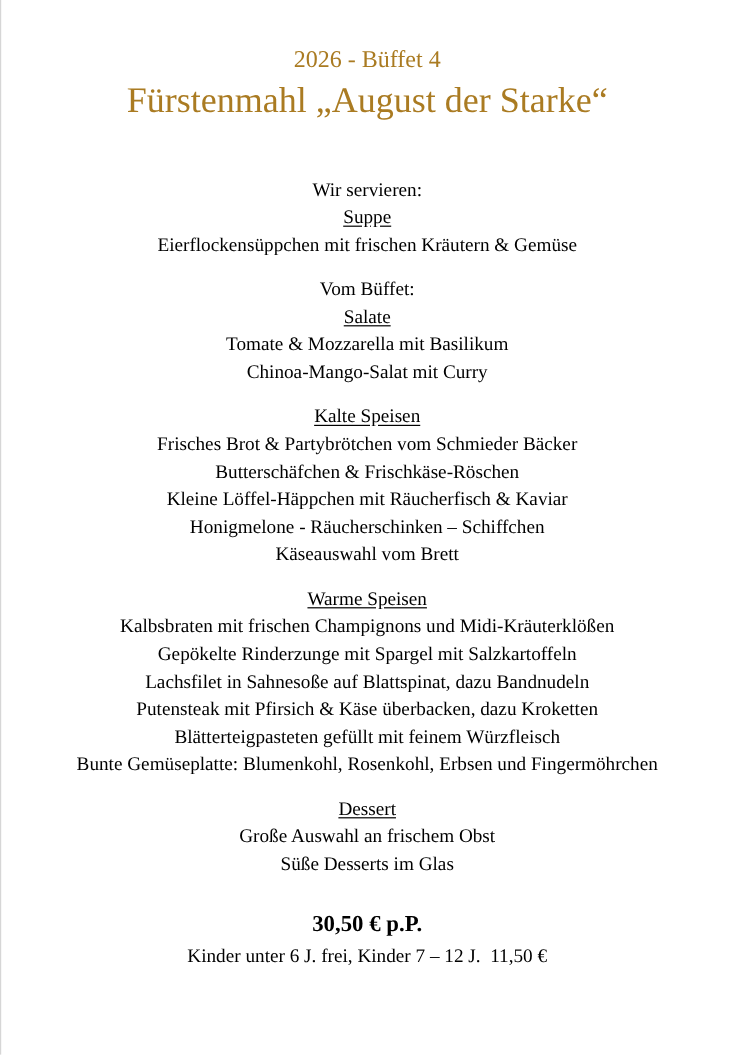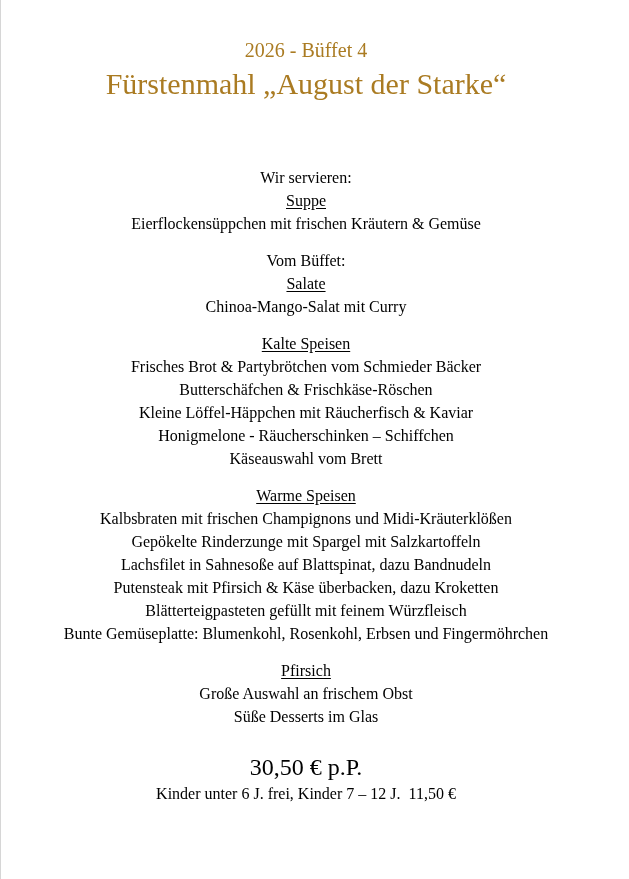--- a/index.html
+++ b/index.html
@@ -28,41 +28,42 @@
     color: #aa7b22;
     white-space: pre-wrap;
   }
   .title-line2 {
     font-size: 30px;
     line-height: 34px;
     color: #aa7b22;
     white-space: pre-wrap;
   }
   .menu-body {
-    margin-top: 65px;
+    margin-top: 46px;
     font-size: 16px;
   }
   .menu-section {
     margin: 0 0 14px 0;
   }
   .menu-line {
     line-height: 23px;
     white-space: pre-wrap;
   }
   .section-heading {
     text-decoration: underline;
     text-underline-offset: 2px;
   }
   .price-block {
     margin-top: 24px;
   }
   .price-line {
-    font-size: 24px;
+    font-size: 19px;
     line-height: 30px;
     white-space: pre-wrap;
+    font-weight: bold;
   }
   .children-line {
     font-size: 16px;
     line-height: 23px;
     white-space: pre-wrap;
   }
 </style>
 </head>
 <body>
 
@@ -77,20 +78,21 @@
 
     <div class="menu-section">
       <div class="menu-line">Wir servieren:</div>
       <div class="menu-line section-heading">Suppe</div>
       <div class="menu-line">Eierflockensüppchen mit frischen Kräutern &amp; Gemüse</div>
     </div>
 
     <div class="menu-section">
       <div class="menu-line">Vom Büffet:</div>
       <div class="menu-line section-heading">Salate</div>
+      <div class="menu-line">Tomate &amp; Mozzarella mit Basilikum</div>
       <div class="menu-line">Chinoa-Mango-Salat mit Curry</div>
     </div>
 
     <div class="menu-section">
       <div class="menu-line section-heading">Kalte Speisen</div>
       <div class="menu-line">Frisches Brot &amp; Partybrötchen vom Schmieder Bäcker</div>
       <div class="menu-line">Butterschäfchen &amp; Frischkäse-Röschen</div>
       <div class="menu-line">Kleine Löffel-Häppchen mit Räucherfisch &amp; Kaviar</div>
       <div class="menu-line">Honigmelone - Räucherschinken – Schiffchen</div>
       <div class="menu-line">Käseauswahl vom Brett</div>
@@ -100,21 +102,21 @@
       <div class="menu-line section-heading">Warme Speisen</div>
       <div class="menu-line">Kalbsbraten mit frischen Champignons und Midi-Kräuterklößen</div>
       <div class="menu-line">Gepökelte Rinderzunge mit Spargel mit Salzkartoffeln</div>
       <div class="menu-line">Lachsfilet in Sahnesoße auf Blattspinat, dazu Bandnudeln</div>
       <div class="menu-line">Putensteak mit Pfirsich &amp; Käse überbacken, dazu Kroketten</div>
       <div class="menu-line">Blätterteigpasteten gefüllt mit feinem Würzfleisch</div>
       <div class="menu-line">Bunte Gemüseplatte: Blumenkohl, Rosenkohl, Erbsen und Fingermöhrchen</div>
     </div>
 
     <div class="menu-section">
-      <div class="menu-line section-heading">Pfirsich</div>
+      <div class="menu-line section-heading">Dessert</div>
       <div class="menu-line">Große Auswahl an frischem Obst</div>
       <div class="menu-line">Süße Desserts im Glas</div>
     </div>
 
     <div class="price-block">
       <div class="price-line">30,50 € p.P.</div>
       <div class="children-line">Kinder unter 6 J. frei, Kinder 7 – 12 J.  11,50 €</div>
     </div>
 
   </div>

